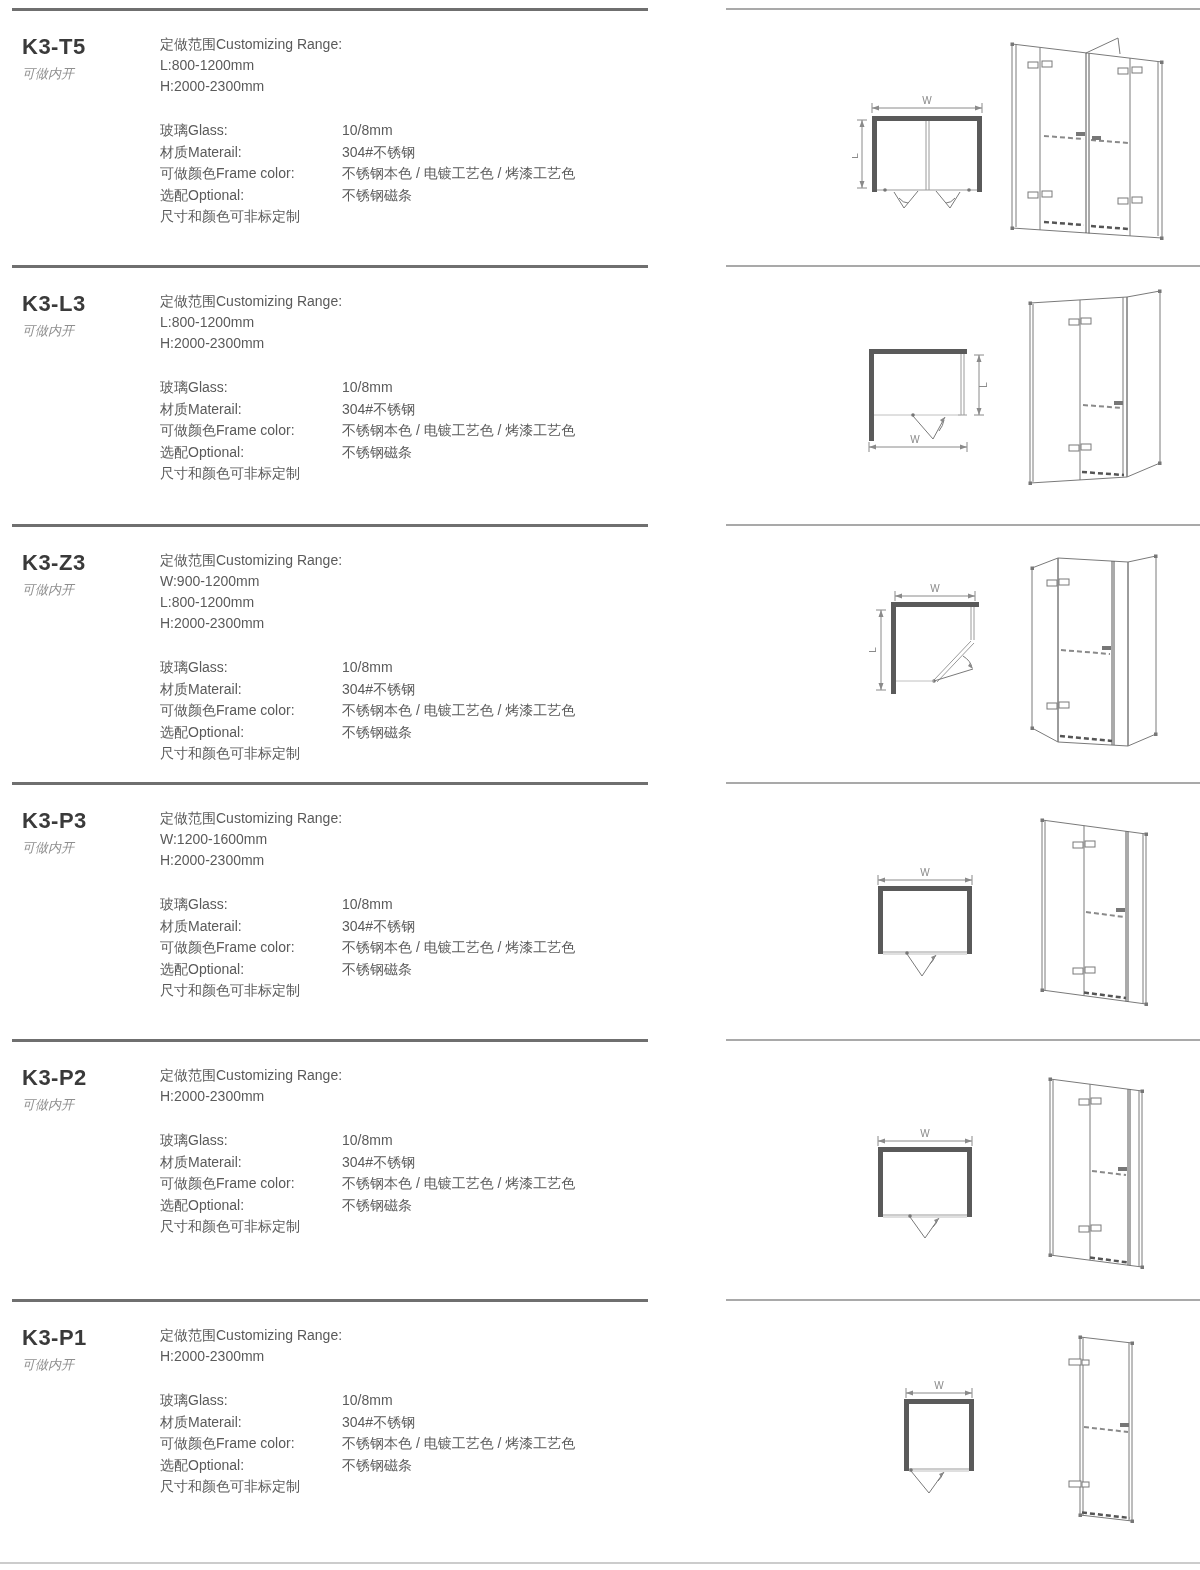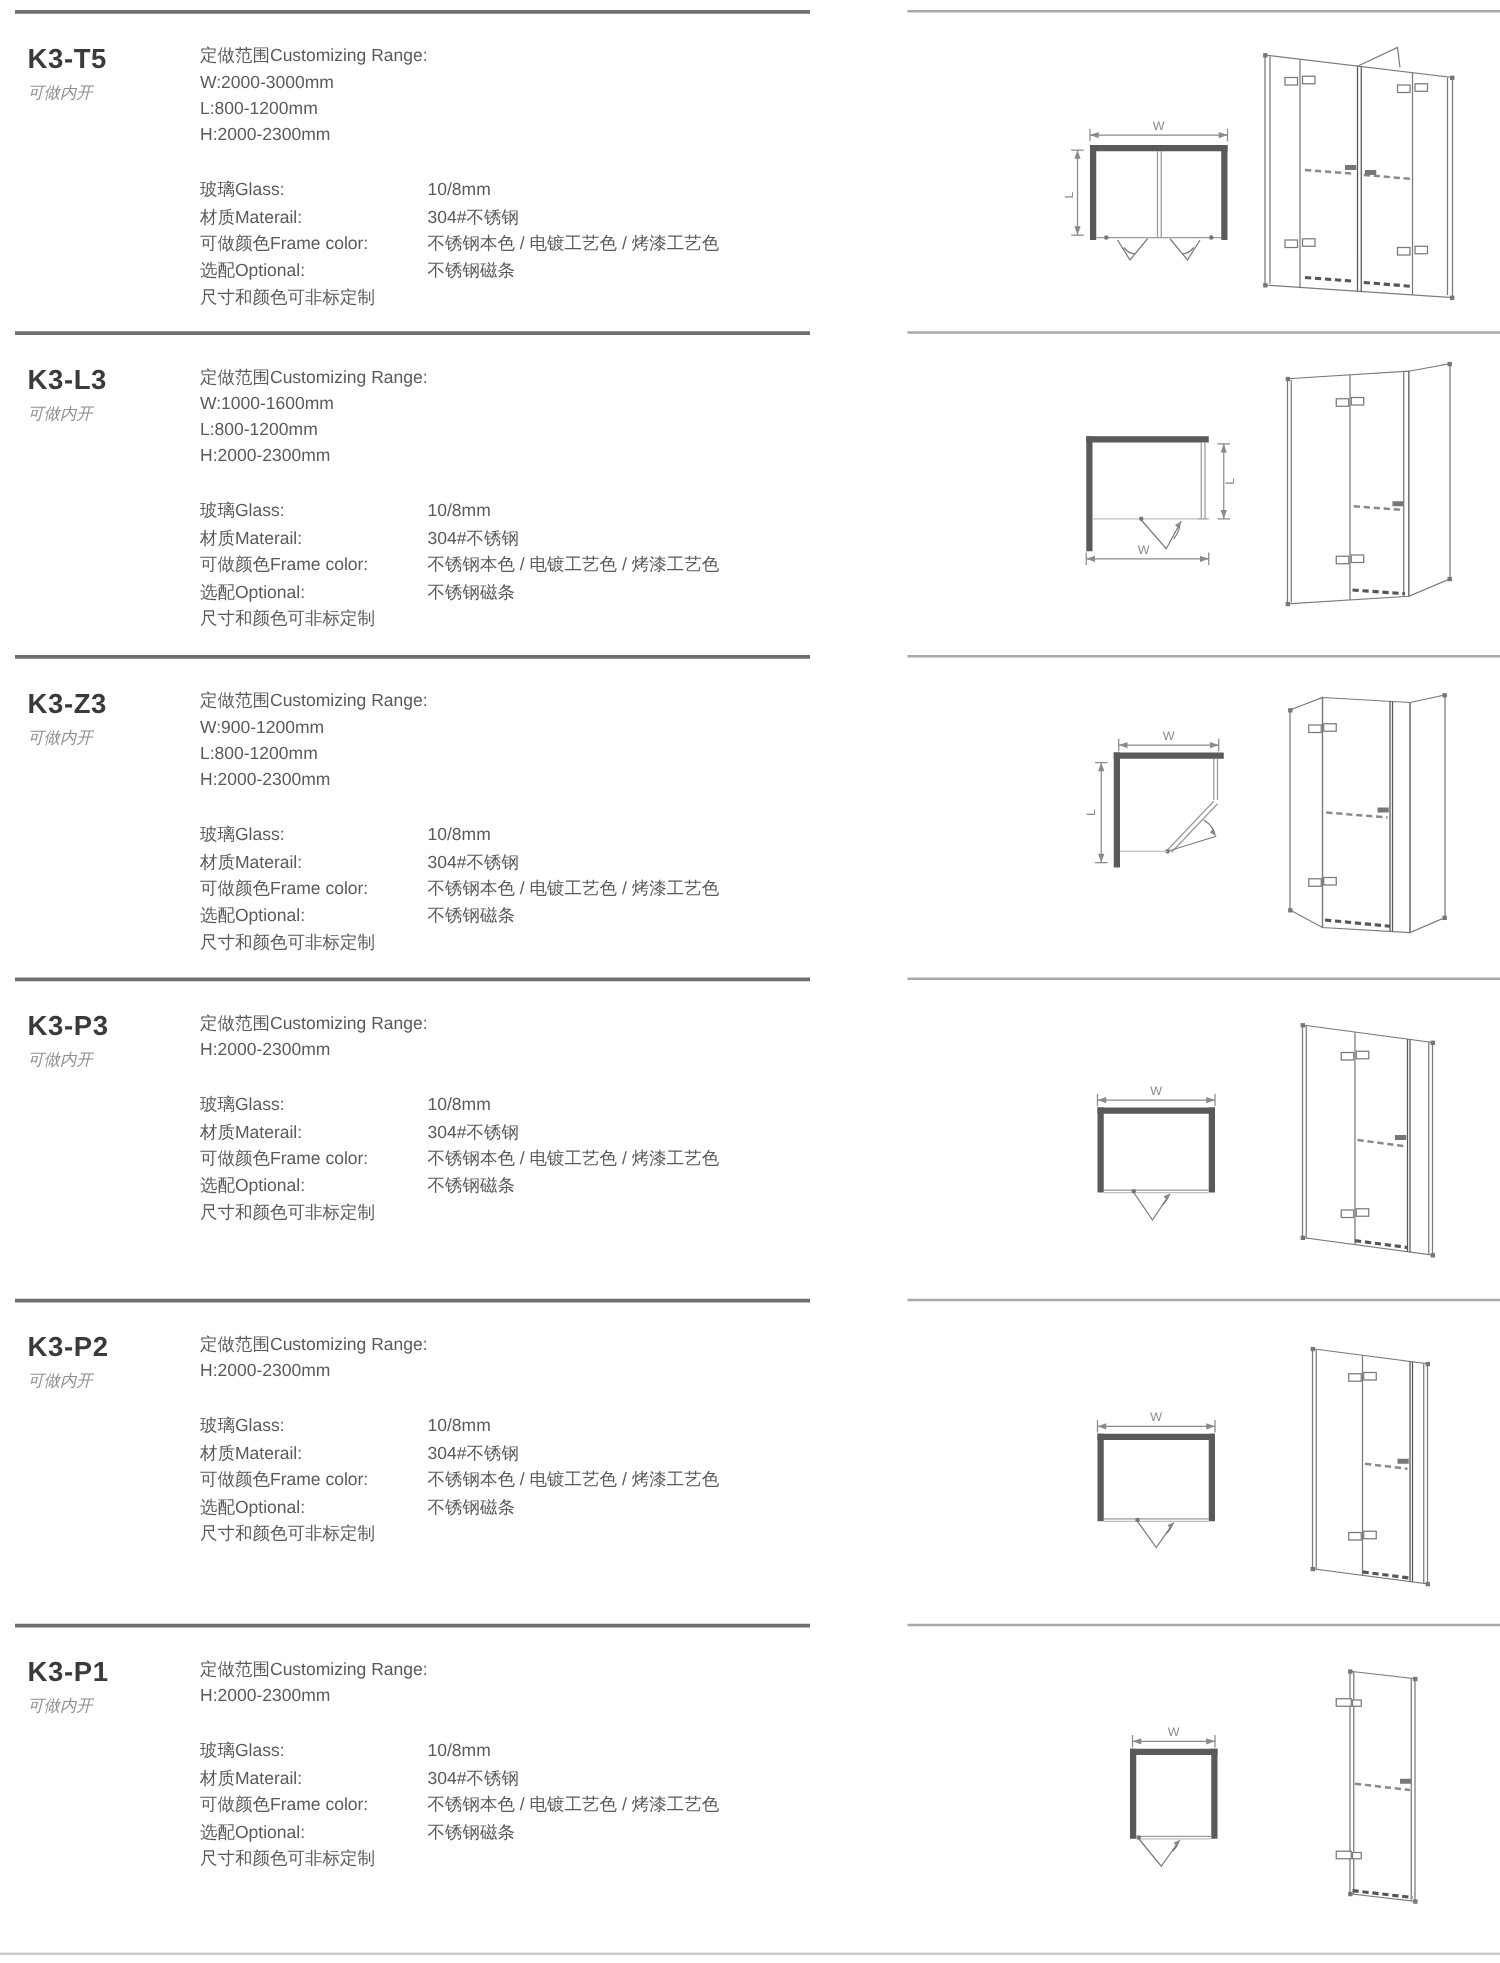--- a/index.html
+++ b/index.html
@@ -42,21 +42,20 @@
 
   <section class="sec" style="height:257px">
     <div class="rule-l"></div>
     <div class="rule-r"></div>
     <div class="model">
       <h2 class="mname">K3-T5</h2>
       <div class="msub">可做内开</div>
     </div>
     <div class="specs">
       <div class="rline">定做范围Customizing Range:</div>
-      <div class="rline">W:2000-3000mm</div>
       <div class="rline">L:800-1200mm</div>
       <div class="rline">H:2000-2300mm</div>
       <div class="stable">
         <div class="srow">
             <span class="slabel">玻璃Glass:</span>
             <span class="sval">10/8mm</span>
           </div>
         <div class="srow">
             <span class="slabel">材质Materail:</span>
             <span class="sval">304#不锈钢</span>
@@ -130,21 +129,20 @@
 
   <section class="sec" style="height:259px">
     <div class="rule-l"></div>
     <div class="rule-r"></div>
     <div class="model">
       <h2 class="mname">K3-L3</h2>
       <div class="msub">可做内开</div>
     </div>
     <div class="specs">
       <div class="rline">定做范围Customizing Range:</div>
-      <div class="rline">W:1000-1600mm</div>
       <div class="rline">L:800-1200mm</div>
       <div class="rline">H:2000-2300mm</div>
       <div class="stable">
         <div class="srow">
             <span class="slabel">玻璃Glass:</span>
             <span class="sval">10/8mm</span>
           </div>
         <div class="srow">
             <span class="slabel">材质Materail:</span>
             <span class="sval">304#不锈钢</span>
@@ -283,20 +281,21 @@
 
   <section class="sec" style="height:257px">
     <div class="rule-l"></div>
     <div class="rule-r"></div>
     <div class="model">
       <h2 class="mname">K3-P3</h2>
       <div class="msub">可做内开</div>
     </div>
     <div class="specs">
       <div class="rline">定做范围Customizing Range:</div>
+      <div class="rline">W:1200-1600mm</div>
       <div class="rline">H:2000-2300mm</div>
       <div class="stable">
         <div class="srow">
             <span class="slabel">玻璃Glass:</span>
             <span class="sval">10/8mm</span>
           </div>
         <div class="srow">
             <span class="slabel">材质Materail:</span>
             <span class="sval">304#不锈钢</span>
           </div>

